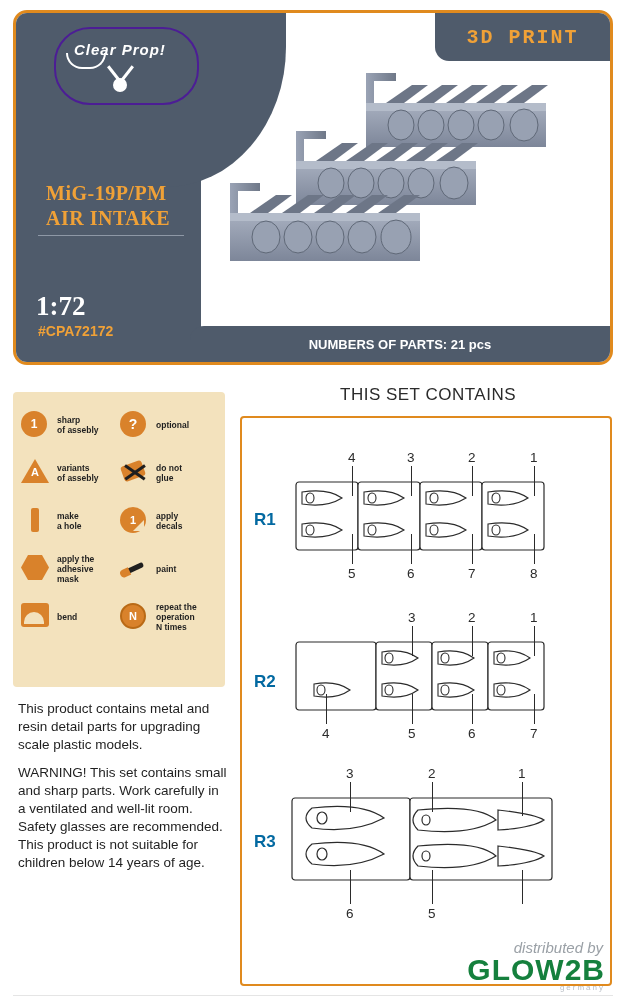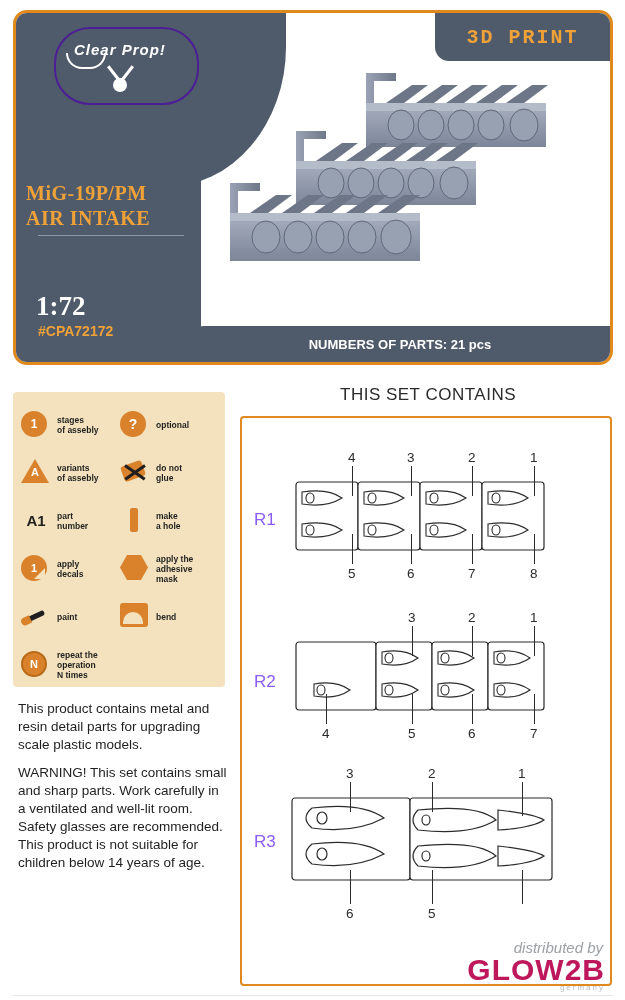--- a/index.html
+++ b/index.html
@@ -81,21 +81,21 @@
   .logo-arc {
     position:absolute; left:10px; top:24px;
     width:40px; height:16px;
     border:2px solid #ffffff;
     border-top:none;
     border-radius:0 0 40px 40px;
   }
 
   .title-main {
     position:absolute;
-    left:10px; top:168px;
+    left:30px; top:168px;
     color:#f0a137;
     font-size:20px;
     font-weight:bold;
     letter-spacing:0.5px;
     line-height:1.25;
     font-family:"Liberation Serif", serif;
   }
   .title-sub {
     position:absolute;
     left:22px; top:228px;
@@ -320,22 +320,22 @@
     position:absolute;
     left:240px; top:416px;
     width:372px; height:570px;
     border:2px solid #e08a1e;
     border-radius:4px;
     background:#ffffff;
   }
   .row-label {
     position:absolute;
     font-size:17px;
-    font-weight:normal;
-    color:#8b5cf6;
+    font-weight:bold;
+    color:#0369a1;
   }
   .num {
     position:absolute;
     font-size:13.5px;
     color:#2b2b2b;
   }
   .lead {
     position:absolute;
     background:#2b2b2b;
     width:1px;
@@ -348,21 +348,21 @@
     font-style:italic;
     color:#9aa0a6;
   }
   .glow-logo {
     position:absolute;
     right:20px; bottom:8px;
     text-align:right;
   }
   .glow-logo .g1 {
     font-size:30px; font-weight:bold;
-    color:#be185d; letter-spacing:1px;
+    color:#15803d; letter-spacing:1px;
     font-family:"Liberation Sans", sans-serif;
   }
   .glow-logo .g2 {
     font-size:8px; color:#b9bfc6;
     letter-spacing:2px;
     margin-top:-4px;
   }
   .bottom-rule {
     position:absolute;
     left:13px; bottom:4px;
@@ -477,21 +477,21 @@
 </div>
 
 <div class="legend">
   <div class="legend-grid">
 
     <div class="legend-item">
       <div class="legend-icon">
         <div class="ic-circle">1</div>
       </div>
       <div class="legend-label">
-        <div>stages</div>
+        <div>sharp</div>
         <div>of assebly</div>
       </div>
     </div>
 
     <div class="legend-item">
       <div class="legend-icon">
         <div class="ic-q">?</div>
       </div>
       <div class="legend-label">
         <div>optional</div>
@@ -516,29 +516,20 @@
             <div class="body"></div>
             <div class="x"></div>
           </div>
       </div>
       <div class="legend-label">
         <div>do not</div>
         <div>glue</div>
       </div>
     </div>
 
-    <div class="legend-item">
-      <div class="legend-icon">
-        <div class="ic-text">A1</div>
-      </div>
-      <div class="legend-label">
-        <div>part</div>
-        <div>number</div>
-      </div>
-    </div>
 
     <div class="legend-item">
       <div class="legend-icon">
         <div class="ic-drill">
             <div class="bit"></div>
           </div>
       </div>
       <div class="legend-label">
         <div>make</div>
         <div>a hole</div>

